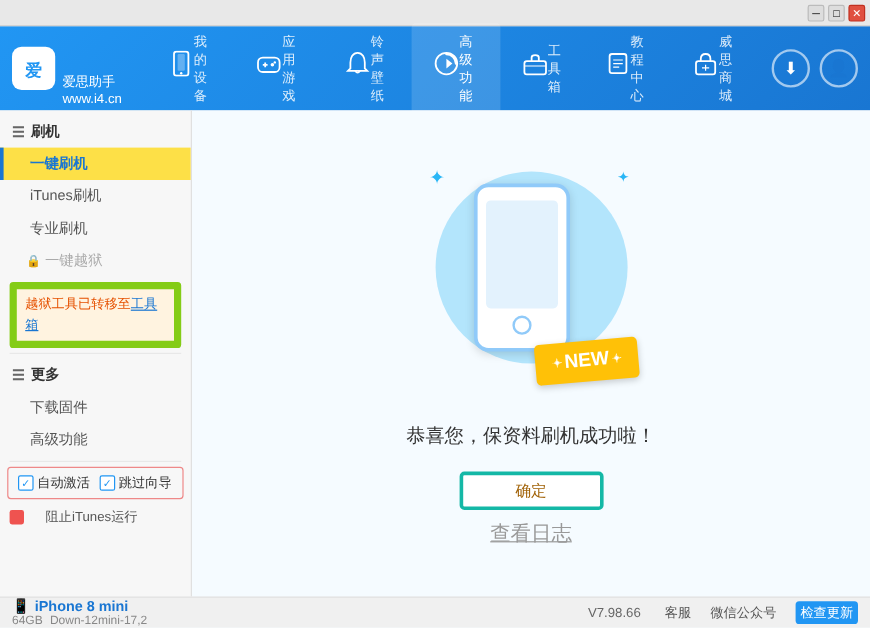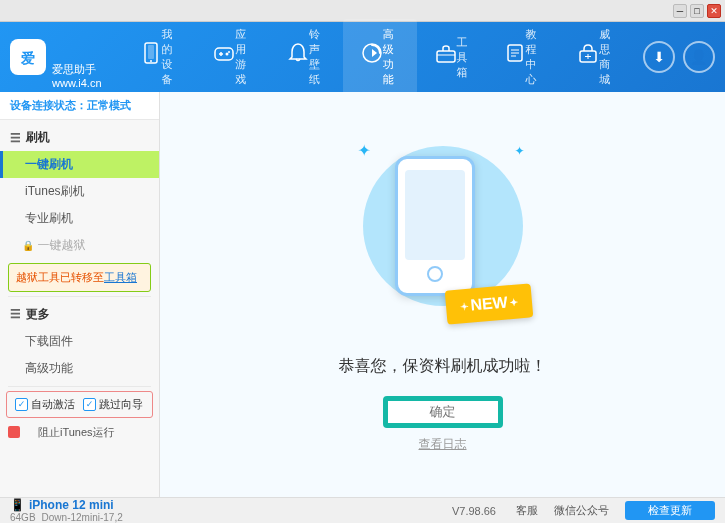--- a/index.html
+++ b/index.html
@@ -159,29 +159,29 @@
       color: #666;
     }
     .sidebar-item {
       padding: 5px 10px 5px 22px;
       font-size: 12px;
       color: #555;
       cursor: pointer;
       border-left: 3px solid transparent;
     }
     .sidebar-item.active {
-      background: #bef264;
+      background: #fde047;
       color: #1976D2;
       border-left: 3px solid #1976D2;
       font-weight: bold;
     }
     .sidebar-jailbreak-notice {
       margin: 4px 8px;
       background: #fff3e0;
-      border: 1px solid #84cc16;
+      border: 6px solid #84cc16;
       border-radius: 3px;
       padding: 5px 7px;
       font-size: 11px;
       color: #e65100;
       line-height: 1.5;
     }
     .sidebar-disabled {
       display: flex;
       align-items: center;
       padding: 5px 10px 5px 22px;
@@ -294,33 +294,33 @@
 
     .success-title {
       font-size: 16px;
       color: #333;
       margin-bottom: 19px;
     }
     .confirm-btn {
       width: 120px;
       height: 32px;
       background: white;
-      border: 5px solid #14b8a6;
+      border: 3px solid #14b8a6;
       border-radius: 4px;
       font-size: 13px;
-      color: #737373;
+      color: #a16207;
       cursor: pointer;
       display: flex;
       align-items: center;
       justify-content: center;
       margin-bottom: 8px;
       font-family: Liberation Serif, serif;
     }
     .daily-text {
-      font-size: 12px;
+      font-size: 17px;
       color: #999;
       cursor: pointer;
       text-decoration: underline;
     }
 
     
     .bottom-bar {
       height: 26px;
       background: #f0f0f0;
       border-top: 1px solid #ddd;
@@ -349,21 +349,21 @@
     .bottom-bar .link {
       margin-right: 16px;
       cursor: pointer;
       color: #555;
     }
     .bottom-bar .update-btn {
       background: #2196F3;
       color: white;
       border: none;
       border-radius: 3px;
-      padding: 2px 23px;
+      padding: 2px 4px;
       font-size: 11px;
       cursor: pointer;
     }
 
     
     .sidebar-checkboxes {
       display: flex;
       align-items: center;
       padding: 5px 8px;
       gap: 8px;
@@ -515,23 +515,20 @@
 
   <div class="nav-right">
     <div class="nav-right-btn">⬇</div>
     <div class="nav-right-btn">👤</div>
   </div>
 </div>
 
 <div class="main-layout">
 
   <div class="sidebar">
-    <div class="status-bar-top">
-      <span>设备连接状态：</span><span style="color:#2196F3;font-weight:bold;">正常模式</span>
-    </div>
 
     <div class="sidebar-section">
       <div class="sidebar-section-header">
         <span class="icon">☰</span>
         <span>刷机</span>
       </div>
       <div class="sidebar-item active">一键刷机</div>
       <div class="sidebar-item">iTunes刷机</div>
       <div class="sidebar-item">专业刷机</div>
     </div>
@@ -588,21 +585,21 @@
     <div class="success-title">恭喜您，保资料刷机成功啦！</div>
     <button class="confirm-btn">确定</button>
     <div class="daily-text">查看日志</div>
   </div>
 </div>
 
 <div class="bottom-bar">
   <div class="device-section">
     <div style="display:flex;align-items:center;gap:4px;">
       <span style="color:#2196F3;font-size:12px;">📱</span>
-      <span class="device-name">iPhone 12 mini</span>
+      <span class="device-name">iPhone 8 mini</span>
     </div>
     <div style="display:flex;gap:6px;">
       <span class="device-info">64GB</span>
       <span class="device-info">Down-12mini-17,2</span>
     </div>
   </div>
   <div class="spacer"></div>
   <span class="version">V7.98.66</span>
   <span class="link">客服</span>
   <span class="link">微信公众号</span>

